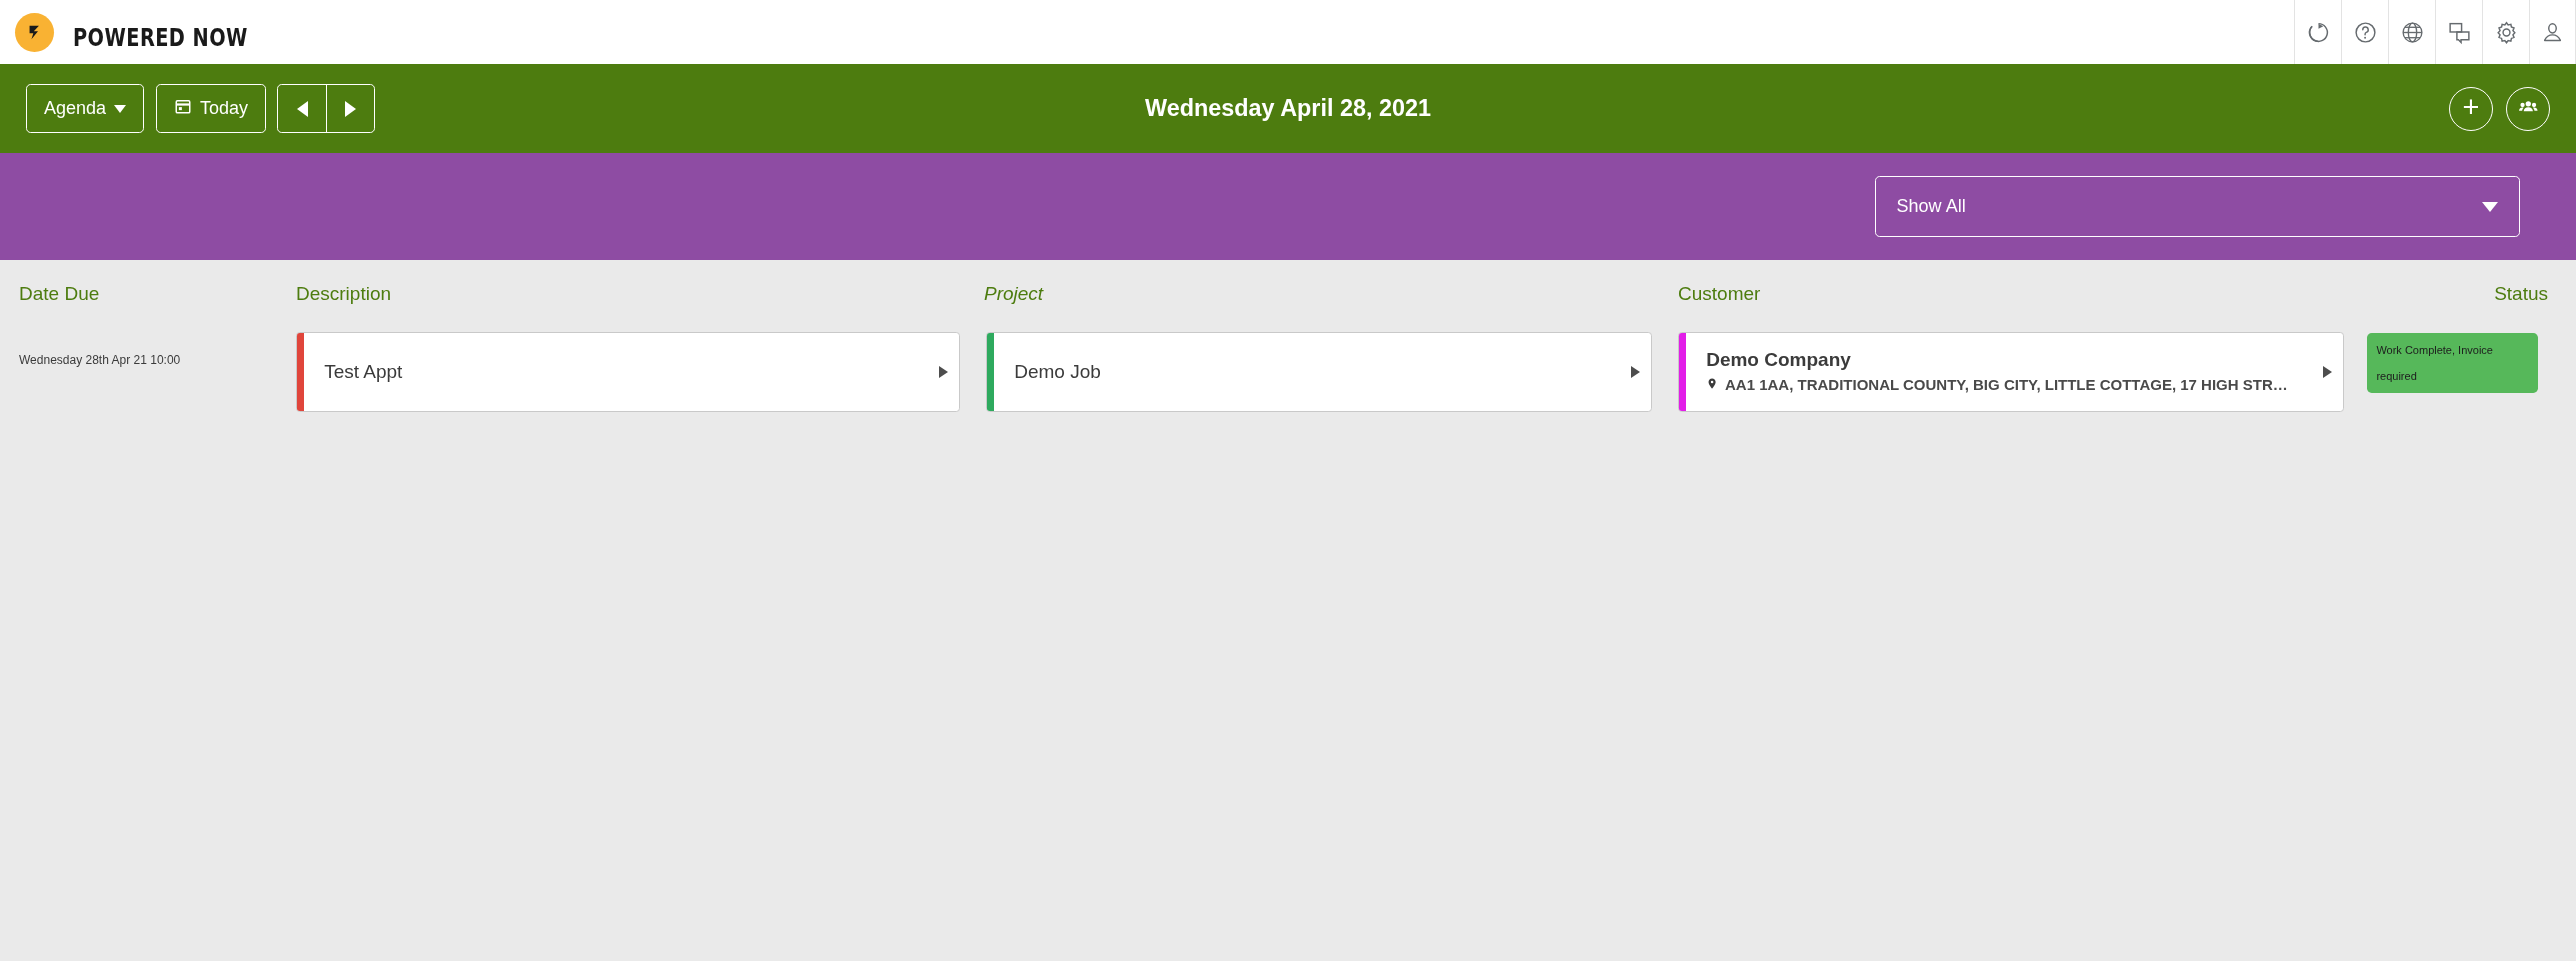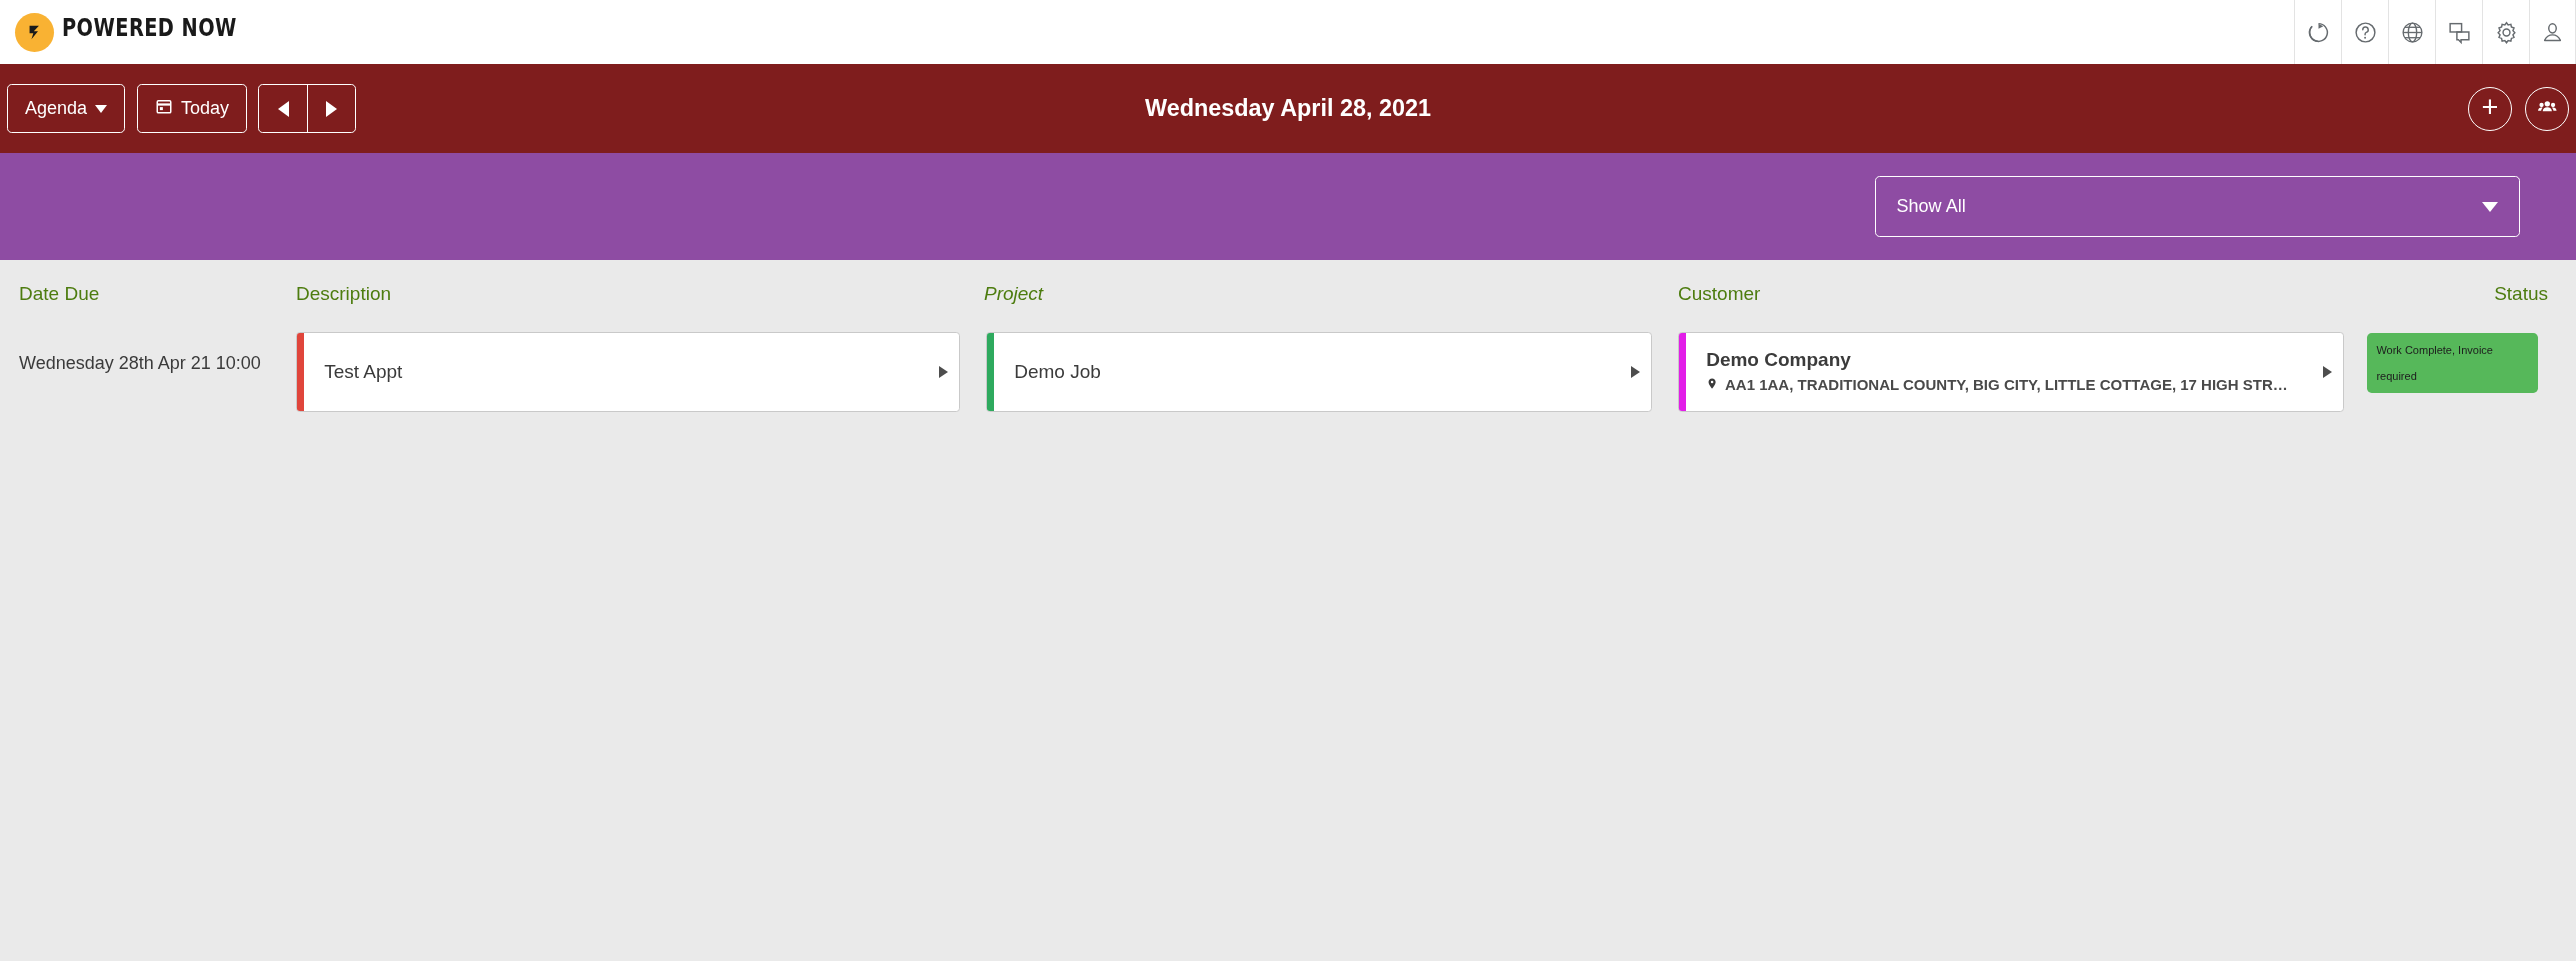--- a/index.html
+++ b/index.html
@@ -15,22 +15,22 @@
   .top-header {
     position: relative;
     height: 64px;
     background: #ffffff;
     display: flex;
     align-items: center;
     justify-content: space-between;
   }
   .brand {
     display: flex;
-    align-items: flex-start;
-    gap: 8px;
+    align-items: flex-end;
+    gap: 19px;
     padding-left: 15px;
   }
   .brand-mark {
     width: 39px;
     height: 39px;
     border-radius: 50%;
     background: #f9b233;
     display: flex;
     align-items: center;
     justify-content: center;
@@ -61,24 +61,24 @@
     color: #666b6f;
     cursor: pointer;
   }
   .header-icon-btn:last-child { border-right: 0.9px solid #e3e3e3; }
   .header-icon-btn svg { display: block; }
 
   
   .nav-bar {
     position: relative;
     height: 89px;
-    background: #7f1d1d;
-    display: flex;
-    align-items: center;
-    padding: 0 7px;
+    background: #4d7c0f;
+    display: flex;
+    align-items: center;
+    padding: 0 26px;
   }
   .nav-left {
     display: flex;
     align-items: center;
     gap: 11.2px;
     z-index: 2;
   }
   .nav-btn {
     height: 49px;
     border: 0.9px solid #ffffff;
@@ -222,21 +222,21 @@
   .ch-stat { right: 28px; }
 
   .row {
     position: relative;
     height: 84px;
   }
   .cell-date {
     position: absolute;
     left: 19px;
     top: 29px;
-    font-size: 18px;
+    font-size: 12px;
     color: #3b3b3b;
     white-space: nowrap;
   }
   .card {
     position: absolute;
     top: 7.5px;
     height: 80px;
     background: #ffffff;
     border: 0.9px solid #c9c9c9;
     border-radius: 3.7px;

